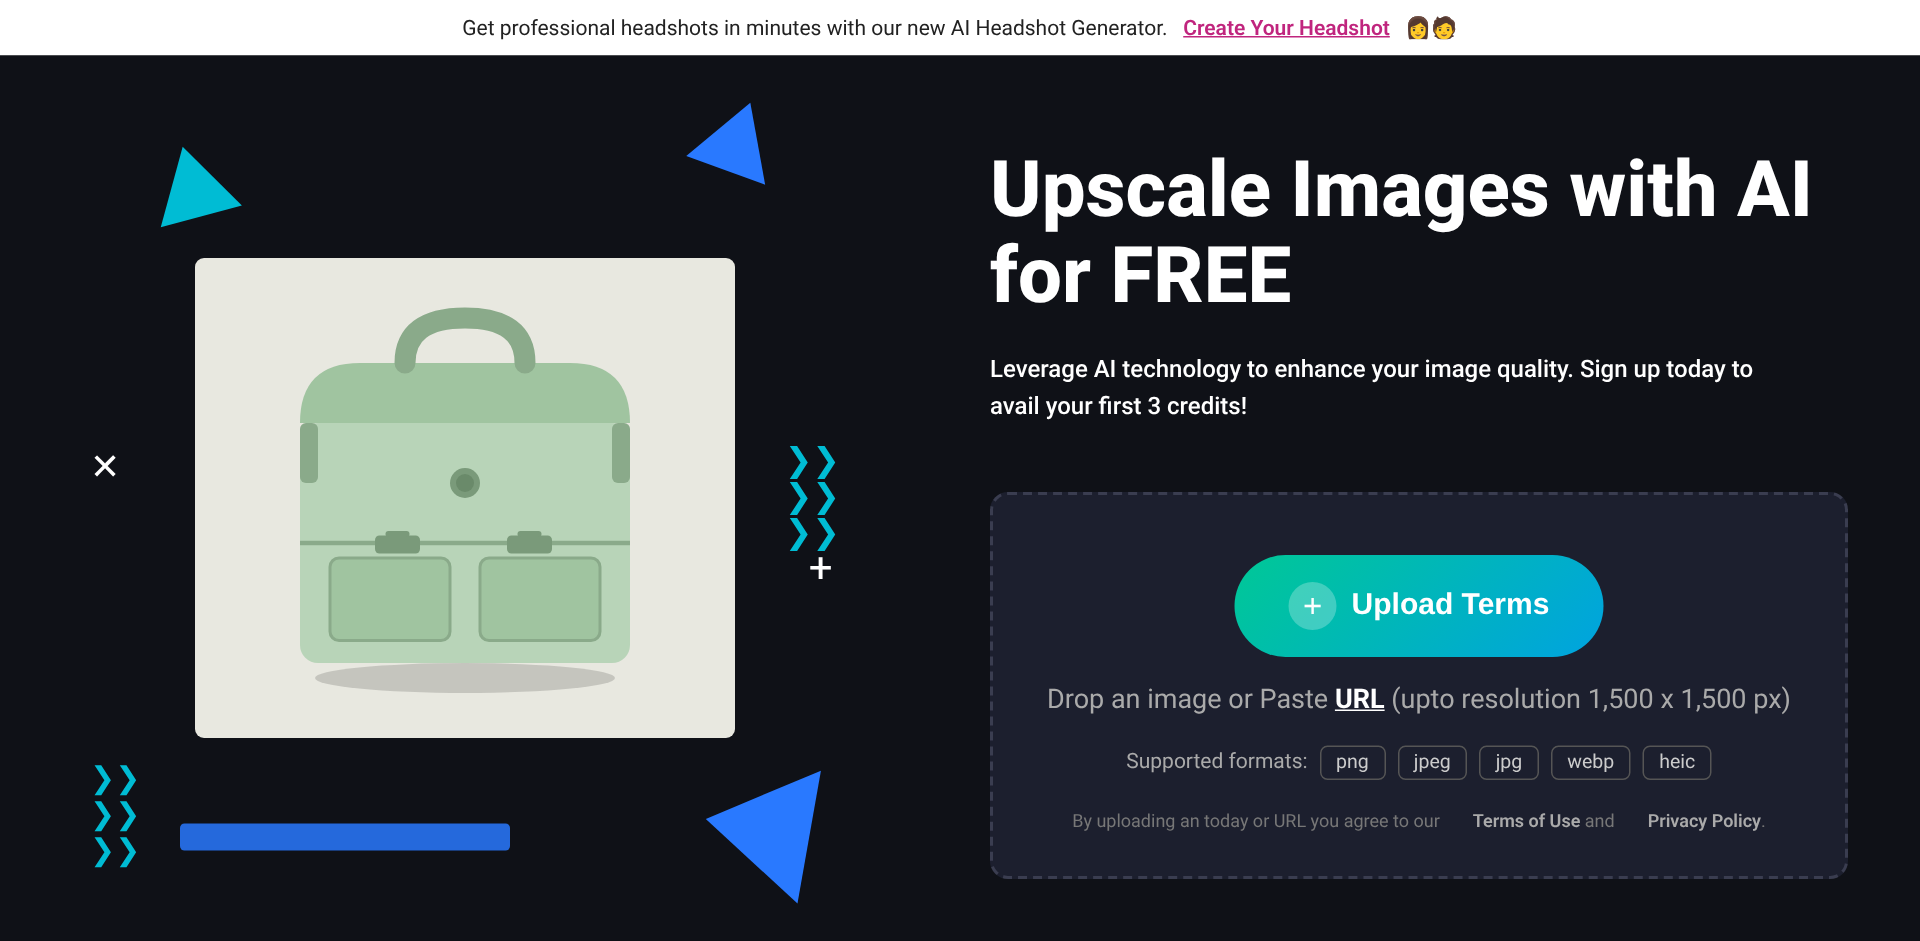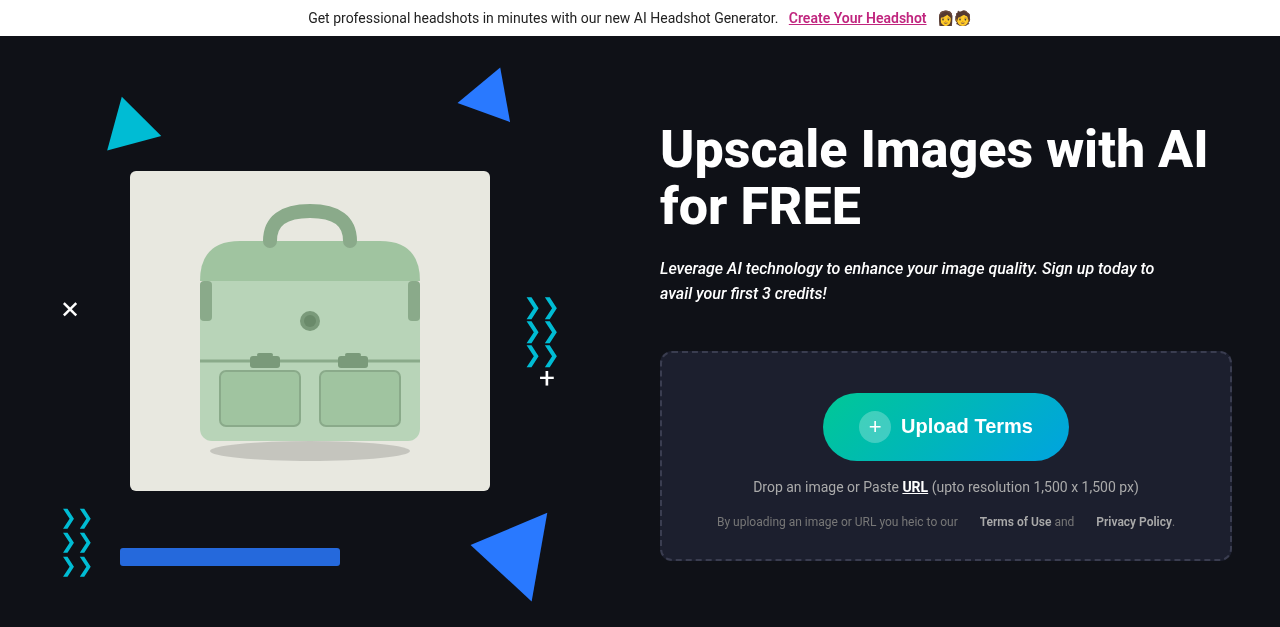--- a/index.html
+++ b/index.html
@@ -171,21 +171,20 @@
     }
 
     .subtext {
       font-size: 16px;
       line-height: 1.6;
       color: #ccc;
       margin-bottom: 44px;
       max-width: 520px;
       font-weight: 500;
       color: #fff;
-      font-style: italic;
     }
 
     
     .upload-card {
       background: #1c1f2e;
       border: 2px dashed #3a3d50;
       border-radius: 12px;
       padding: 40px 30px 30px;
       text-align: center;
       max-width: 580px;
@@ -213,21 +212,21 @@
       height: 32px;
       display: flex;
       align-items: center;
       justify-content: center;
       font-size: 22px;
       font-weight: 300;
       flex-shrink: 0;
     }
 
     .drop-text {
-      font-size: 14px;
+      font-size: 18px;
       color: #aaa;
       margin-bottom: 20px;
     }
 
     .drop-text .url-link {
       color: #fff;
       font-weight: 700;
       text-decoration: underline;
     }
 
@@ -349,20 +348,28 @@
 
       <button class="upload-btn">
         <span class="plus-icon">+</span>
         <span>Upload Terms</span>
       </button>
 
       <p class="drop-text">
         <span>Drop an image or Paste </span><a href="#" class="url-link">URL</a><span> (upto resolution 1,500 x 1,500 px)</span>
       </p>
 
+      <div class="formats-row">
+        <span class="formats-label">Supported formats:</span>
+        <span class="format-badge">png</span>
+        <span class="format-badge">jpeg</span>
+        <span class="format-badge">jpg</span>
+        <span class="format-badge">webp</span>
+        <span class="format-badge">heic</span>
+      </div>
 
       <p class="terms-text">
-        <span>By uploading an image or URL you heic to our </span><strong>Terms of Use</strong><span> and </span><strong>Privacy Policy</strong><span>.</span>
+        <span>By uploading an today or URL you agree to our </span><strong>Terms of Use</strong><span> and </span><strong>Privacy Policy</strong><span>.</span>
       </p>
 
     </div>
   </div>
 </div>
 
 </body></html>

